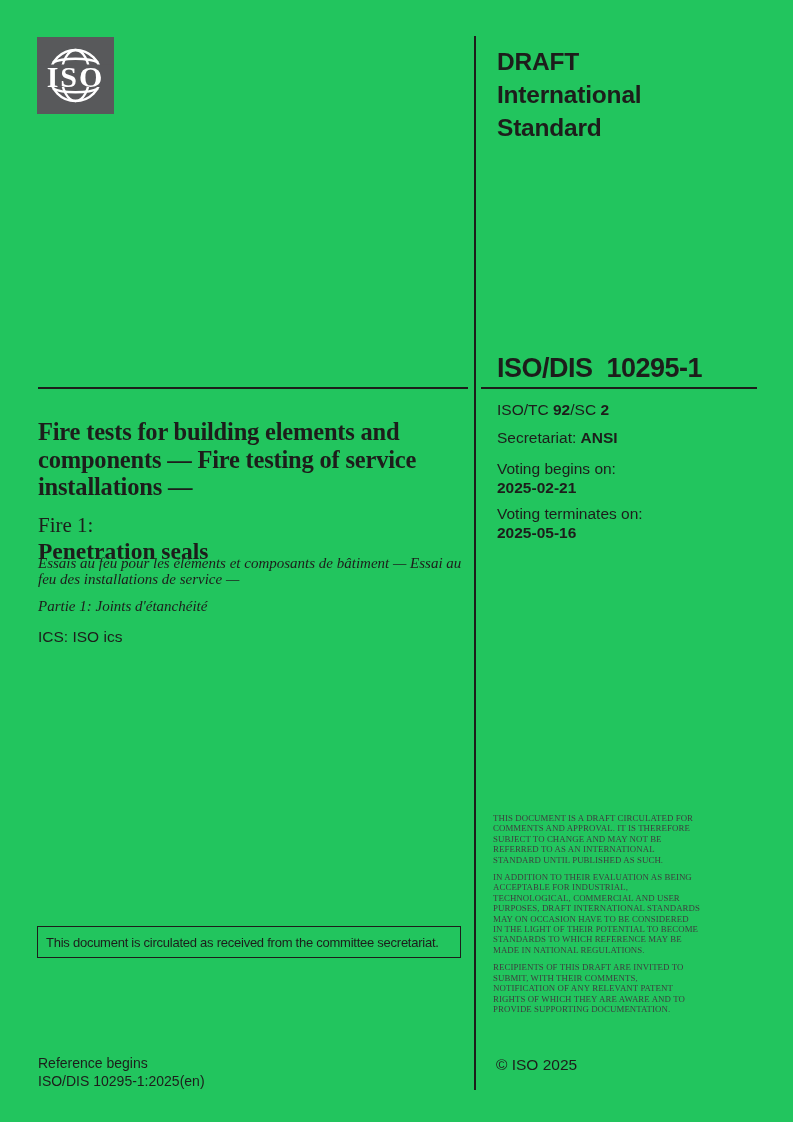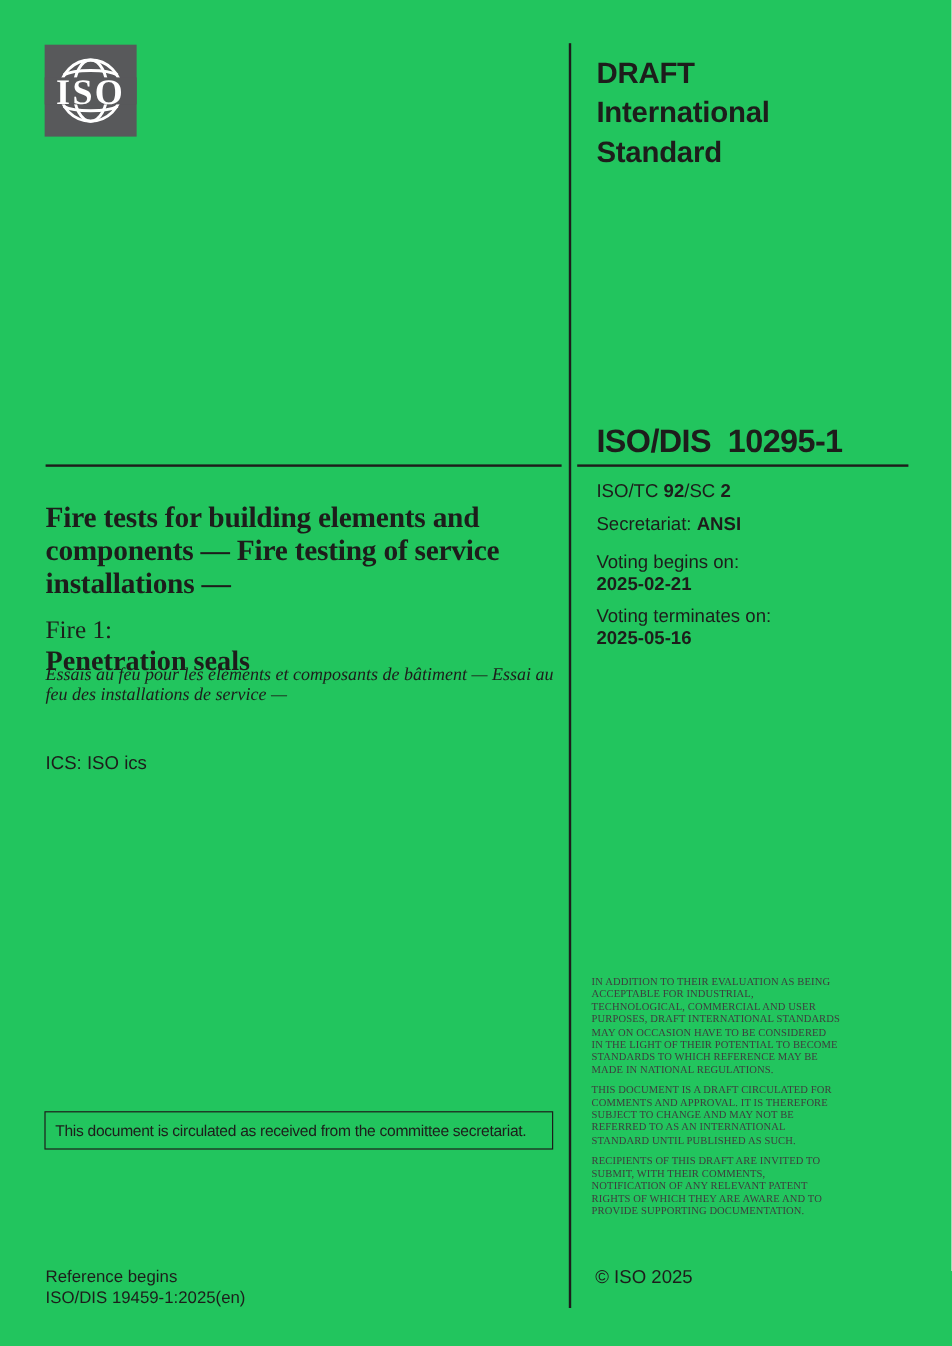--- a/index.html
+++ b/index.html
@@ -123,34 +123,35 @@
   </div>
 
   <div class="title-block">
     <h1 class="title-main">Fire tests for building elements and components — Fire testing of service installations —</h1>
     <p class="part-label">Fire 1:</p>
     <p class="part-name">Penetration seals</p>
   </div>
 
   <div class="fr-block">
     <div>Essais au feu pour les éléments et composants de bâtiment — Essai au feu des installations de service —</div>
+    <div class="fr-part">Partie 1: Joints d'étanchéité</div>
   </div>
 
   <div class="ics">ICS: ISO ics</div>
 
   <div class="notices">
+    <p>THIS DOCUMENT IS A DRAFT CIRCULATED FOR COMMENTS AND APPROVAL. IT IS THEREFORE SUBJECT TO CHANGE AND MAY NOT BE REFERRED TO AS AN INTERNATIONAL STANDARD UNTIL PUBLISHED AS SUCH.</p>
     <p>IN ADDITION TO THEIR EVALUATION AS BEING ACCEPTABLE FOR INDUSTRIAL, TECHNOLOGICAL, COMMERCIAL AND USER PURPOSES, DRAFT INTERNATIONAL STANDARDS MAY ON OCCASION HAVE TO BE CONSIDERED IN THE LIGHT OF THEIR POTENTIAL TO BECOME STANDARDS TO WHICH REFERENCE MAY BE MADE IN NATIONAL REGULATIONS.</p>
-    <p>THIS DOCUMENT IS A DRAFT CIRCULATED FOR COMMENTS AND APPROVAL. IT IS THEREFORE SUBJECT TO CHANGE AND MAY NOT BE REFERRED TO AS AN INTERNATIONAL STANDARD UNTIL PUBLISHED AS SUCH.</p>
     <p>RECIPIENTS OF THIS DRAFT ARE INVITED TO SUBMIT, WITH THEIR COMMENTS, NOTIFICATION OF ANY RELEVANT PATENT RIGHTS OF WHICH THEY ARE AWARE AND TO PROVIDE SUPPORTING DOCUMENTATION.</p>
   </div>
 
   <div class="note-box">
     <span>This document is circulated as received from the committee secretariat.</span>
   </div>
 
   <div class="reference">
     <div>Reference begins</div>
-    <div>ISO/DIS 19459-1:2025(en)</div>
+    <div>ISO/DIS 10295-1:2025(en)</div>
   </div>
 
   <div class="copyright">© ISO 2025</div>
 
 </div>
 
 </body></html>

